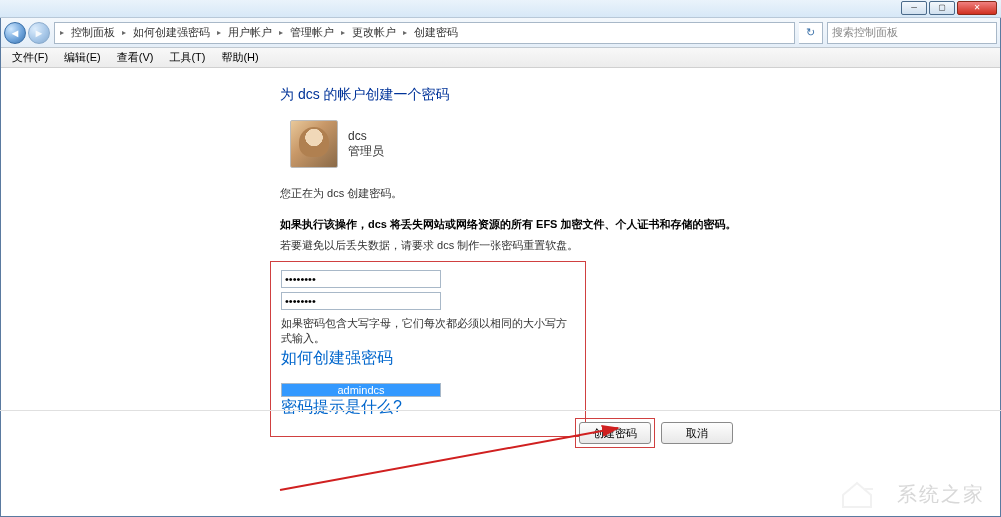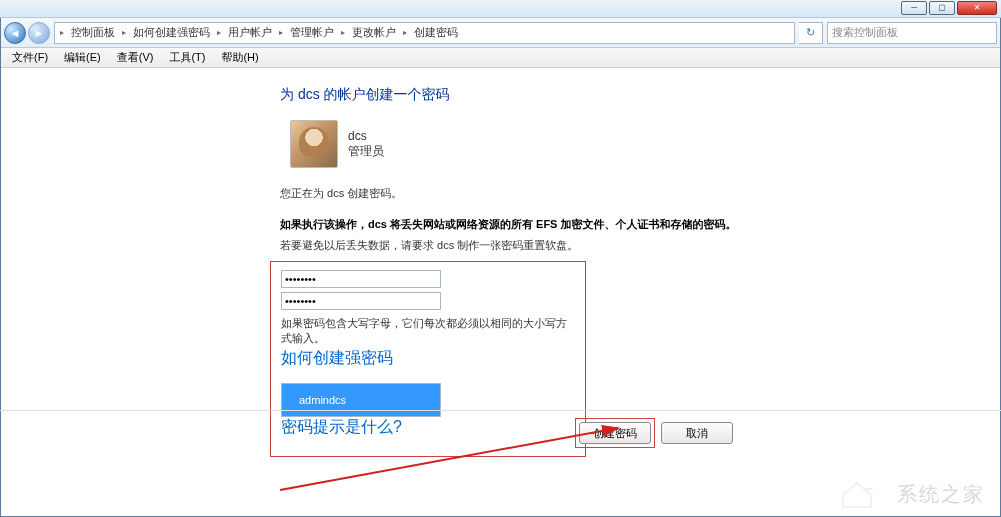--- a/index.html
+++ b/index.html
@@ -33,21 +33,21 @@
 .avatar { width: 48px; height: 48px; border: 1px solid #bbb; background: linear-gradient(135deg,#e8c89a 0%,#c89868 40%,#8a6a48 100%); border-radius: 2px; position: relative; overflow: hidden; }
 .avatar::after { content:""; position:absolute; inset:6px 8px 10px 8px; background: radial-gradient(circle at 50% 35%, #f0d8b8 0 35%, #b08050 36% 100%); border-radius: 50% 50% 40% 40%; }
 .user-meta { font-size: 12px; color: #333; }
 .desc-line { font-size: 11px; color: #333; margin-bottom: 16px; }
 .desc-bold { font-weight: bold; font-size: 11px; margin-bottom: 6px; }
 .desc-small { font-size: 11px; color: #333; margin-bottom: 8px; }
 
 
 .form-box { border: 1px solid #d04040; padding: 8px 10px 10px 10px; width: 316px; margin-left: -10px; }
 .pw-input { width: 160px; height: 18px; border: 1px solid #a8b8c8; font-size: 11px; padding: 1px 3px; margin-bottom: 4px; display: block; font-family: inherit; }
-.hint-input { width: 160px; height: 34px; border: 1px solid #a8b8c8; font-size: 11px; padding: 1px 17px; display: block; color: #000; }
+.hint-input { width: 160px; height: 14px; border: 1px solid #a8b8c8; font-size: 11px; padding: 1px 17px; display: block; color: #000; text-align: center; }
 .hint-input.sel { background: #3399ff; color: #fff; }
 .helptext { font-size: 11px; color: #333; margin: 6px 0 2px 0; }
 .linktext { color: #0066cc; font-size: 16px; cursor: pointer; margin-bottom: 8px; display: inline-block; }
 
 
 .button-row { position: absolute; right: 268px; top: 350px; display: flex; gap: 6px; align-items: center; }
 .btn { min-width: 72px; height: 22px; background: linear-gradient(#fdfdfd,#e8e8e8); border: 1px solid #8a8a8a; border-radius: 3px; font-size: 11px; cursor: pointer; padding: 0 10px; }
 .btn-highlight-wrap { border: 1px solid #d04040; padding: 3px; }
 
 

